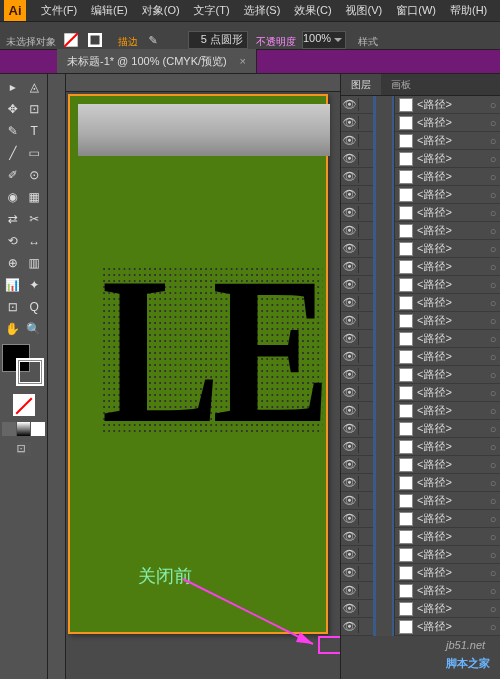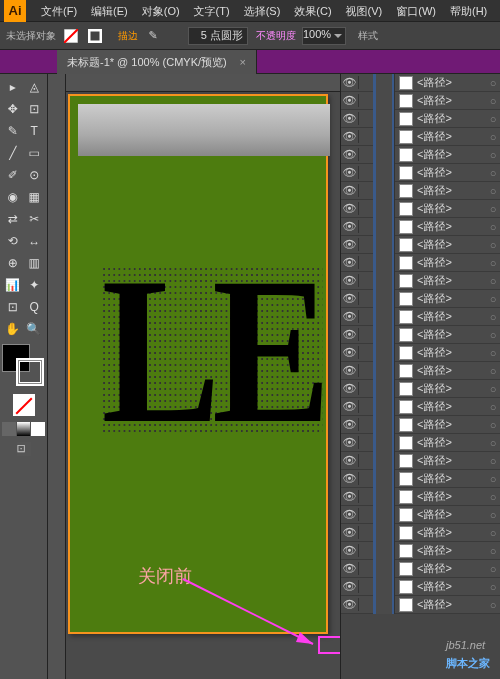--- a/index.html
+++ b/index.html
@@ -1,17 +1,17 @@
 <!DOCTYPE html>
 <html><head>
 <meta charset="utf-8">
 <style>
 *{margin:0;padding:0;box-sizing:border-box;font-family:"Microsoft YaHei",sans-serif;font-size:11px;user-select:none}
 body{background:#333;width:500px;height:679px;overflow:hidden;color:#ccc;position:relative}
-.row{display:flex;align-items:center}
+.row{display:flex;align-items:flex-end}
 .menubar{height:22px;background:#333;border-bottom:1px solid #222;padding-left:4px}
 .ai-logo{width:22px;height:22px;background:#ff9a00;display:flex;align-items:center;justify-content:center;color:#3a1b00;font-weight:bold;font-size:13px;margin-right:8px}
 .menu-item{padding:0 7px;line-height:22px;color:#ddd;cursor:default}
 .controlbar{height:28px;background:#434343;border-bottom:1px solid #222;padding:0 6px;gap:6px}
 .sel-text{color:#bbb;font-size:10px}
 .icon-slot{width:18px;height:18px;display:inline-flex;align-items:center;justify-content:center}
 .stroke-label{color:#ff9a00;font-size:10px;margin-left:8px}
 .stroke-field{background:#2a2a2a;border:1px solid #555;height:18px;padding:0 4px;color:#ddd;min-width:60px;text-align:right;margin-left:20px}
 .opacity-label{color:#ff8aff;font-size:10px;margin-left:2px}
 .opacity-field{background:#2a2a2a;border:1px solid #555;height:18px;width:44px;text-align:right;color:#ddd;padding-right:14px;position:relative}
@@ -32,21 +32,21 @@
 .none-sw:after{content:"";position:absolute;left:0;top:50%;width:100%;height:2px;background:red;transform:rotate(-45deg)}
 .mode-row{display:flex;justify-content:center;gap:1px;margin-top:4px}
 .mode-btn{width:14px;height:14px;background:#666}
 .canvas-area{flex:1;background:#4a4a4a;position:relative;overflow:hidden}
 .ruler-h{position:absolute;top:0;left:18px;right:0;height:18px;background:#535353;border-bottom:1px solid #222}
 .ruler-v{position:absolute;top:0;left:0;bottom:0;width:18px;background:#535353;border-right:1px solid #222}
 .artboard{position:absolute;top:20px;left:20px;width:260px;height:540px;background:#4d7c0f;box-shadow:2px 2px 5px rgba(0,0,0,.4);border:2px solid #f7931e}
 .header-band{position:absolute;top:8px;left:8px;right:-4px;height:52px;background:linear-gradient(#ccc,#aaa 60%,#888)}
 .big-text{position:absolute;top:170px;left:12px;font-size:210px;font-weight:900;font-family:Georgia,serif;letter-spacing:-10px;color:#000;line-height:.8;transform:scaleX(.85)}
 .dots{background-image:radial-gradient(#333 1px,transparent 1px);background-size:6px 6px}
-.annotation{position:absolute;left:90px;top:490px;color:#fca5a5;font-size:18px}
+.annotation{position:absolute;left:90px;top:490px;color:#86efac;font-size:18px}
 .arrow{position:absolute;left:130px;top:500px;width:150px;height:80px;pointer-events:none}
 .arrow line{stroke:#ff3df0;stroke-width:2}
 .arrow polygon{fill:#ff3df0}
 .highlight-box{position:absolute;left:270px;top:562px;width:60px;height:18px;border:2px solid #ff3df0}
 .panels{width:160px;background:#464646;border-left:1px solid #222;display:flex;flex-direction:column}
 .panel-tabs{height:22px;background:#383838;display:flex;border-bottom:1px solid #222}
 .ptab{padding:0 10px;line-height:22px;color:#aaa;font-size:10px}
 .ptab.active{background:#464646;color:#ddd}
 .layer-list{flex:1;overflow:hidden}
 .layer-item{height:18px;display:flex;align-items:center;border-bottom:1px solid #3a3a3a;background:#4a4a4a;font-size:10px}
@@ -179,20 +179,24 @@
     </div>
     <div class="annotation">关闭前</div>
     <svg class="arrow" viewBox="0 0 150 80">
       <line x1="5" y1="5" x2="135" y2="70"></line>
       <polygon points="135,70 122,58 118,68"></polygon>
     </svg>
     <div class="highlight-box"></div>
   </div>
 
   <div class="panels">
+    <div class="panel-tabs">
+      <div class="ptab active">图层</div>
+      <div class="ptab">画板</div>
+    </div>
     <div class="layer-list" id="layerlist">
         <div class="layer-item">
           <div class="vis">👁</div>
           <div class="lock"></div>
           <div class="track"></div>
           <div class="thumb"></div>
           <div class="name">&lt;路径&gt;</div>
           <div class="target">○</div>
         </div>
         <div class="layer-item">

